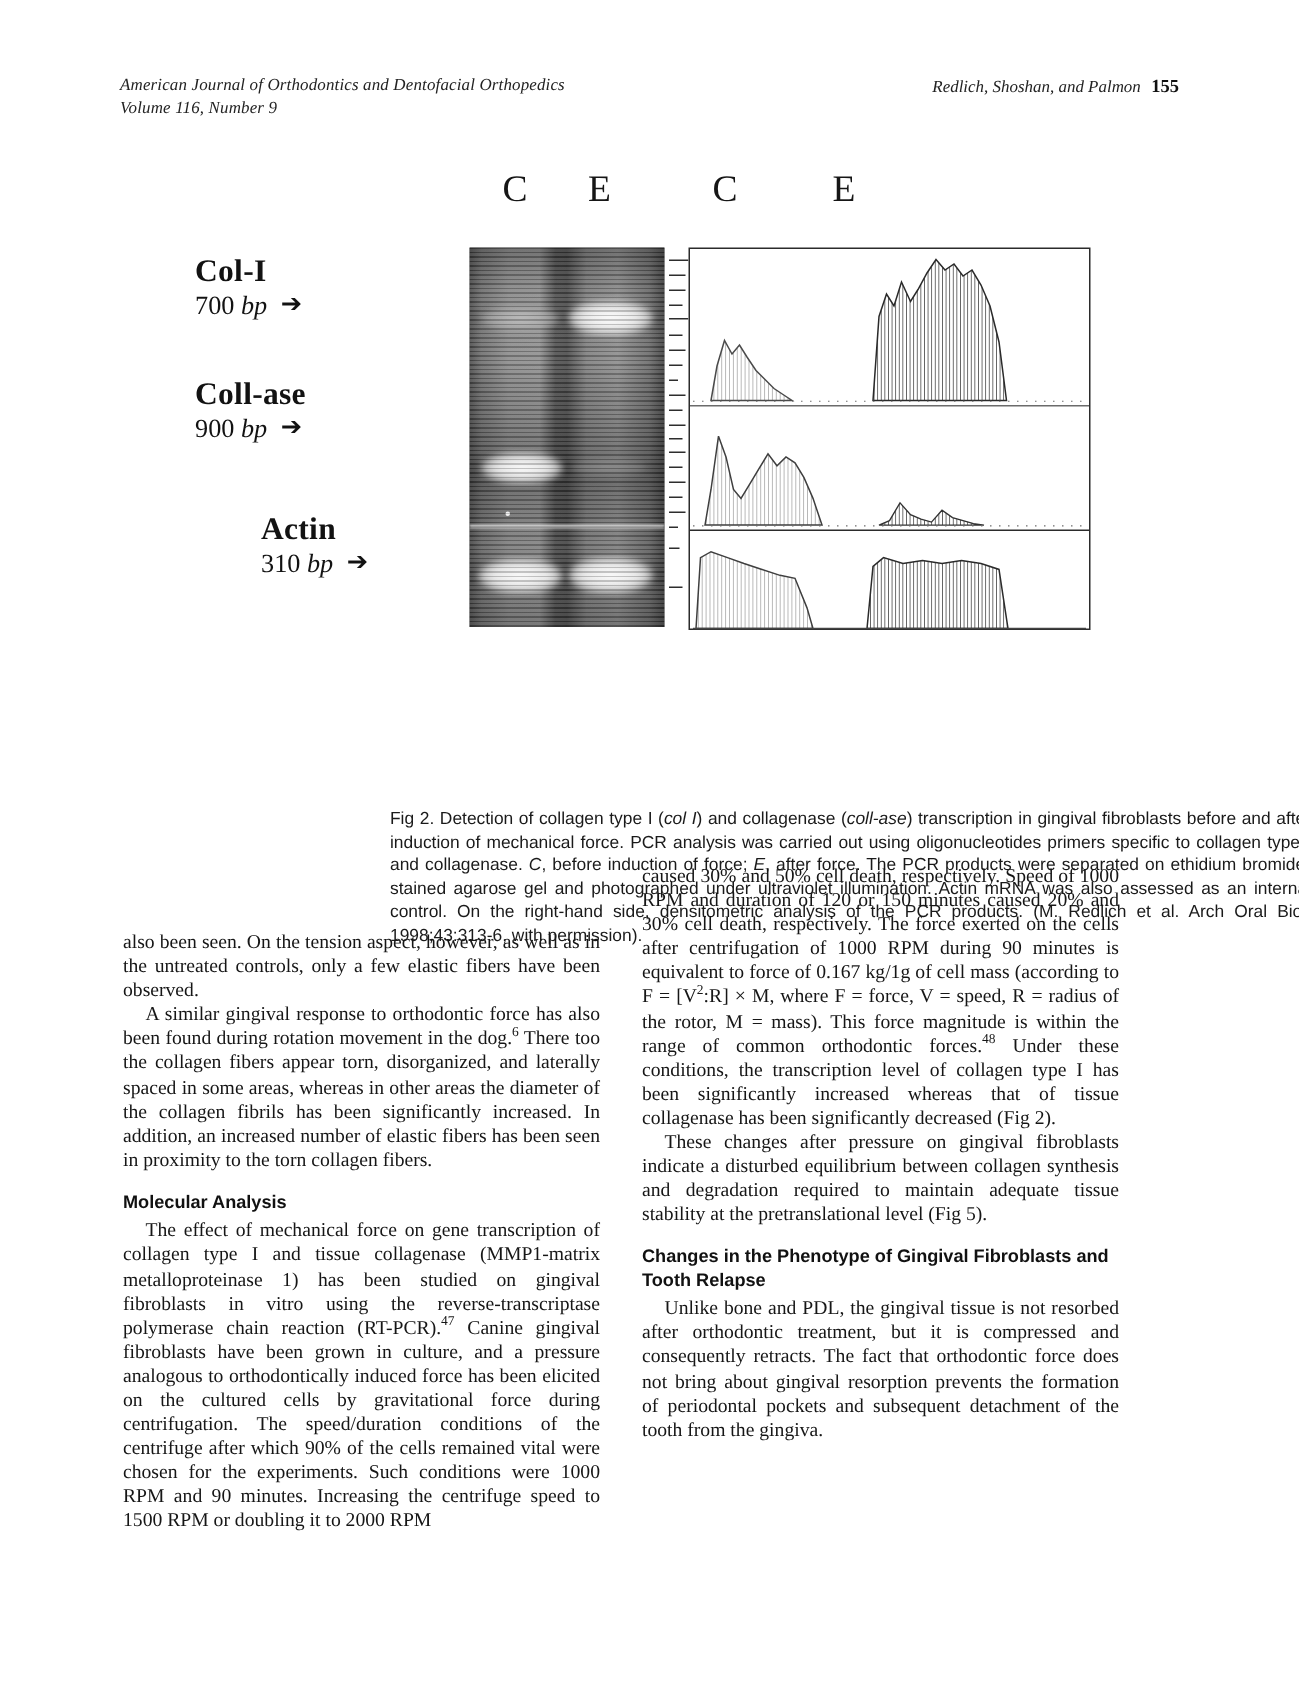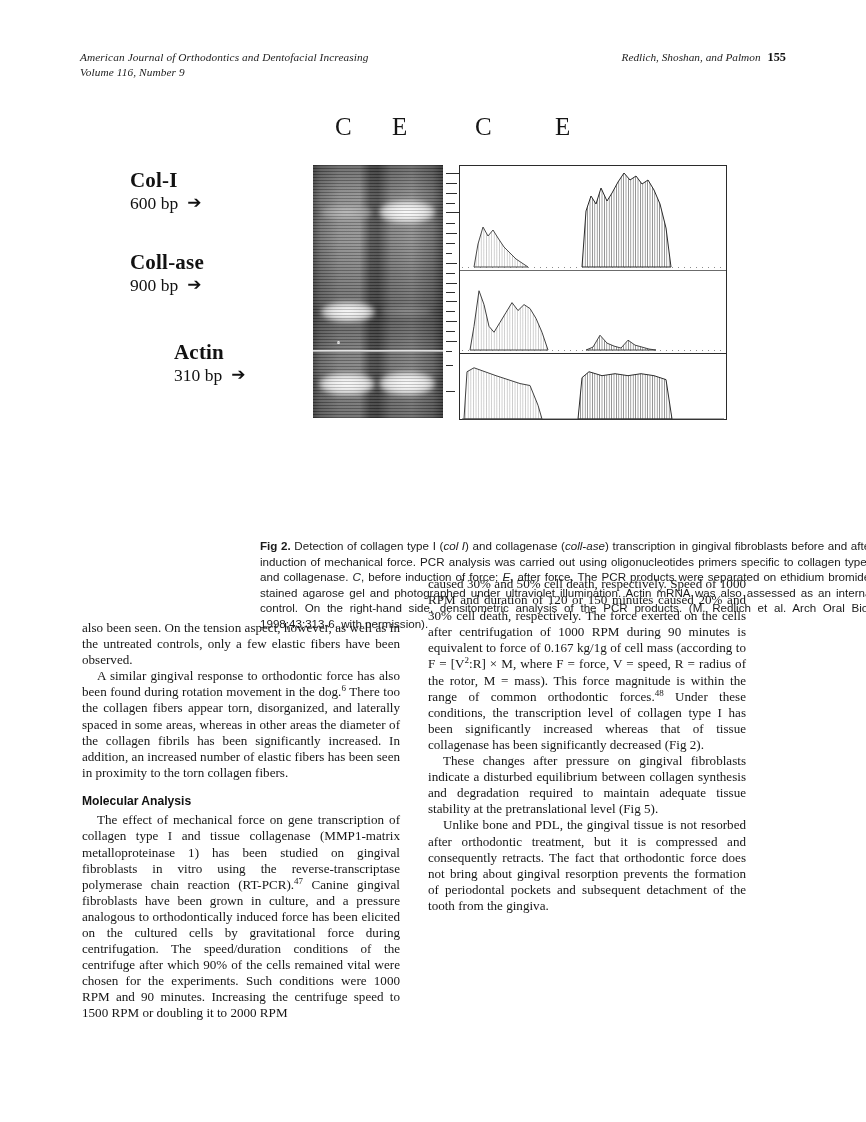--- a/index.html
+++ b/index.html
@@ -117,20 +117,21 @@
     font-weight: bold;
   }
   .rowlab .bpline {
     display: block;
     font-size: 17.5px;
     line-height: 23px;
     color: #121212;
     white-space: nowrap;
   }
   .rowlab .bpline .bp {
+    font-style: italic;
   }
   .rowlab .bpline .arrow {
     display: inline-block;
     margin-left: 9px;
     font-size: 17px;
     transform: translateY(-1px);
   }
   .rl-col1  { top: 8px; }
   .rl-colla { top: 90px; }
   .rl-actin { top: 180px; margin-left: 44px; }
@@ -260,21 +261,21 @@
     position: absolute;
     left: 130px;
     top: 430px;
     width: 614px;
     font-family: "Liberation Sans", sans-serif;
     font-size: 11.6px;
     line-height: 15.6px;
     text-align: justify;
     color: #1a1a1a;
   }
-  .fig-caption b { font-weight: bold; }
+  .fig-caption b { font-weight: normal; }
   .fig-caption i { font-style: italic; }
 
   
   .col {
     position: absolute;
     top: 576px;
     width: 318px;
     font-family: "Liberation Serif", serif;
     font-size: 13.1px;
     line-height: 16.1px;
@@ -303,42 +304,42 @@
     line-height: 0;
   }
 </style>
 </head>
 <body>
 
 <div class="page">
 
   <div class="running-head">
     <div class="rh-left">
-      <span>American Journal of Orthodontics and Dentofacial Increasing</span>
+      <span>American Journal of Orthodontics and Dentofacial Orthopedics</span>
       <span class="line2">Volume 116, Number 9</span>
     </div>
     <div class="rh-right">
       <span>Redlich, Shoshan, and Palmon</span><span class="pageno">155</span>
     </div>
   </div>
 
   <div class="figure">
     <div class="fig-graphic">
 
       <div class="lane-letters">
         <span class="ll-c1">C</span>
         <span class="ll-e1">E</span>
         <span class="ll-c2">C</span>
         <span class="ll-e2">E</span>
       </div>
 
       <div class="row-labels">
         <div class="rowlab rl-col1">
           <span class="name">Col-I</span>
-          <span class="bpline"><span>600</span>&nbsp;<span class="bp">bp</span><span class="arrow">➔</span></span>
+          <span class="bpline"><span>700</span>&nbsp;<span class="bp">bp</span><span class="arrow">➔</span></span>
         </div>
         <div class="rowlab rl-colla">
           <span class="name">Coll-ase</span>
           <span class="bpline"><span>900</span>&nbsp;<span class="bp">bp</span><span class="arrow">➔</span></span>
         </div>
         <div class="rowlab rl-actin">
           <span class="name">Actin</span>
           <span class="bpline"><span>310</span>&nbsp;<span class="bp">bp</span><span class="arrow">➔</span></span>
         </div>
       </div>
@@ -434,16 +435,17 @@
   <div class="col col-left">
       <p>also been seen. On the tension aspect, however, as well as in the untreated controls, only a few elastic fibers have been observed.</p>
       <p class="indent">A similar gingival response to orthodontic force has also been found during rotation movement in the dog.<sup>6</sup> There too the collagen fibers appear torn, disorganized, and laterally spaced in some areas, whereas in other areas the diameter of the collagen fibrils has been significantly increased. In addition, an increased number of elastic fibers has been seen in proximity to the torn collagen fibers.</p>
       <h3>Molecular Analysis</h3>
       <p class="indent">The effect of mechanical force on gene transcription of collagen type I and tissue collagenase (MMP1-matrix metalloproteinase 1) has been studied on gingival fibroblasts in vitro using the reverse-transcriptase polymerase chain reaction (RT-PCR).<sup>47</sup> Canine gingival fibroblasts have been grown in culture, and a pressure analogous to orthodontically induced force has been elicited on the cultured cells by gravitational force during centrifugation. The speed/duration conditions of the centrifuge after which 90% of the cells remained vital were chosen for the experiments. Such conditions were 1000 RPM and 90 minutes. Increasing the centrifuge speed to 1500 RPM or doubling it to 2000 RPM</p>
     </div>
 
   <div class="col col-right">
       <p>caused 30% and 50% cell death, respectively. Speed of 1000 RPM and duration of 120 or 150 minutes caused 20% and 30% cell death, respectively. The force exerted on the cells after centrifugation of 1000 RPM during 90 minutes is equivalent to force of 0.167 kg/1g of cell mass (according to F = [V<sup>2</sup>:R] × M, where F = force, V = speed, R = radius of the rotor, M = mass). This force magnitude is within the range of common orthodontic forces.<sup>48</sup> Under these conditions, the transcription level of collagen type I has been significantly increased whereas that of tissue collagenase has been significantly decreased (Fig 2).</p>
       <p class="indent">These changes after pressure on gingival fibroblasts indicate a disturbed equilibrium between collagen synthesis and degradation required to maintain adequate tissue stability at the pretranslational level (Fig 5).</p>
+      <h3>Changes in the Phenotype of Gingival Fibroblasts and Tooth Relapse</h3>
       <p class="indent">Unlike bone and PDL, the gingival tissue is not resorbed after orthodontic treatment, but it is compressed and consequently retracts. The fact that orthodontic force does not bring about gingival resorption prevents the formation of periodontal pockets and subsequent detachment of the tooth from the gingiva.</p>
     </div>
 
 </div>
 
 </body></html>

